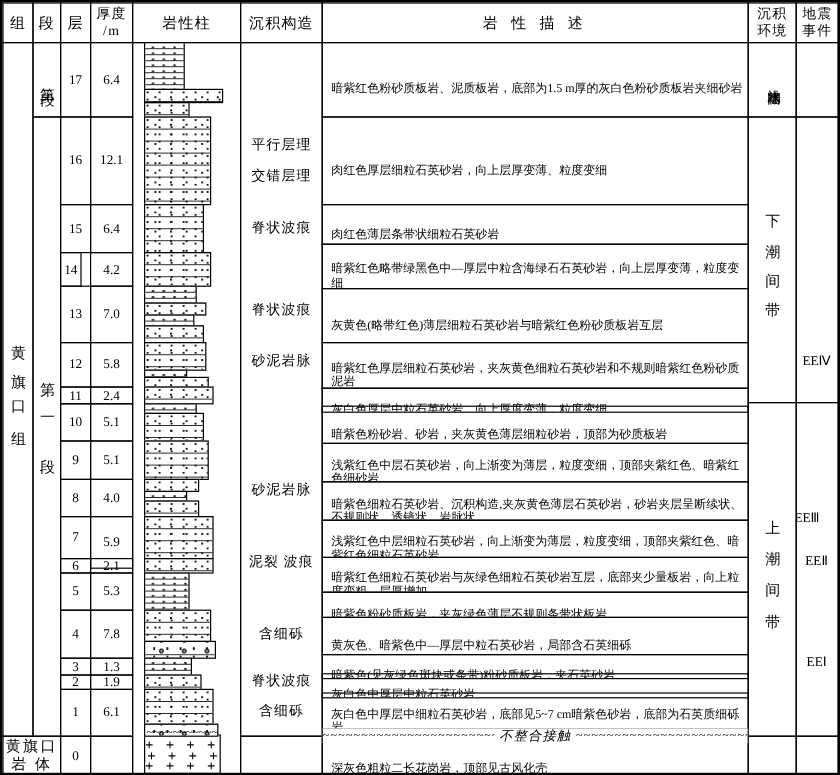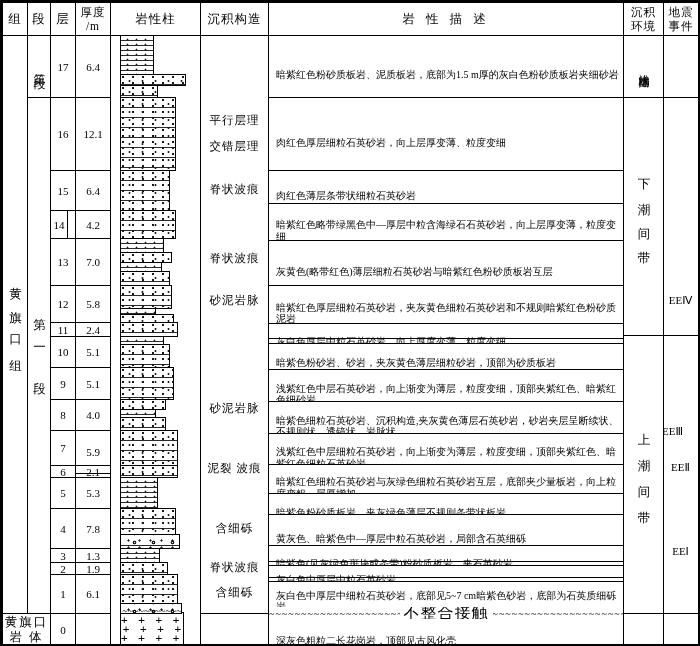--- a/index.html
+++ b/index.html
@@ -38,21 +38,21 @@
   .p-granite{overflow:hidden;}
   .p-granite::before{content:"+ + + + +\A+ + + +\A+ + + + +\A+ + + +";
     white-space:pre;display:block;font-size:11px;line-height:9px;
     word-spacing:4px;text-align:center;padding-top:3px;
     font-family:"DejaVu Sans Mono",monospace;}
   .wav{position:absolute;box-sizing:border-box;border-left:1px solid #000;
        border-right:1px solid #000;background:#fff;display:flex;
        align-items:center;overflow:hidden;font-size:10px;}
   .wav .wseg{flex:1;overflow:hidden;white-space:nowrap;letter-spacing:1px;}
   .wav .wseg::before{content:"~~~~~~~~~~~~~~~~~~~~~~~~~~~~~~~~~~";}
-  .wav .wlab{flex:none;padding:0 4px;font-size:16px;letter-spacing:1px;white-space:nowrap;}
+  .wav .wlab{flex:none;padding:0 4px;font-size:11px;letter-spacing:1px;white-space:nowrap;font-style:italic;}
   #litho-wave{position:absolute;left:118px;top:605px;width:68px;height:12px;
       overflow:hidden;font-size:10px;letter-spacing:0;text-align:center;
       background:transparent;z-index:4;}
   #litho-wave::before{content:"~~~~~~~~~~~";}
   
   #hc-group{left:2px;top:2px;width:26px;height:34px;}
   #hc-member{left:27px;top:2px;width:24px;height:34px;}
   #hc-layer{left:50px;top:2px;width:26px;height:34px;}
   #hc-thickness{left:75px;top:2px;width:36px;height:34px;font-size:11.5px;}
   #hc-litho{left:110px;top:2px;width:91px;height:34px;}

